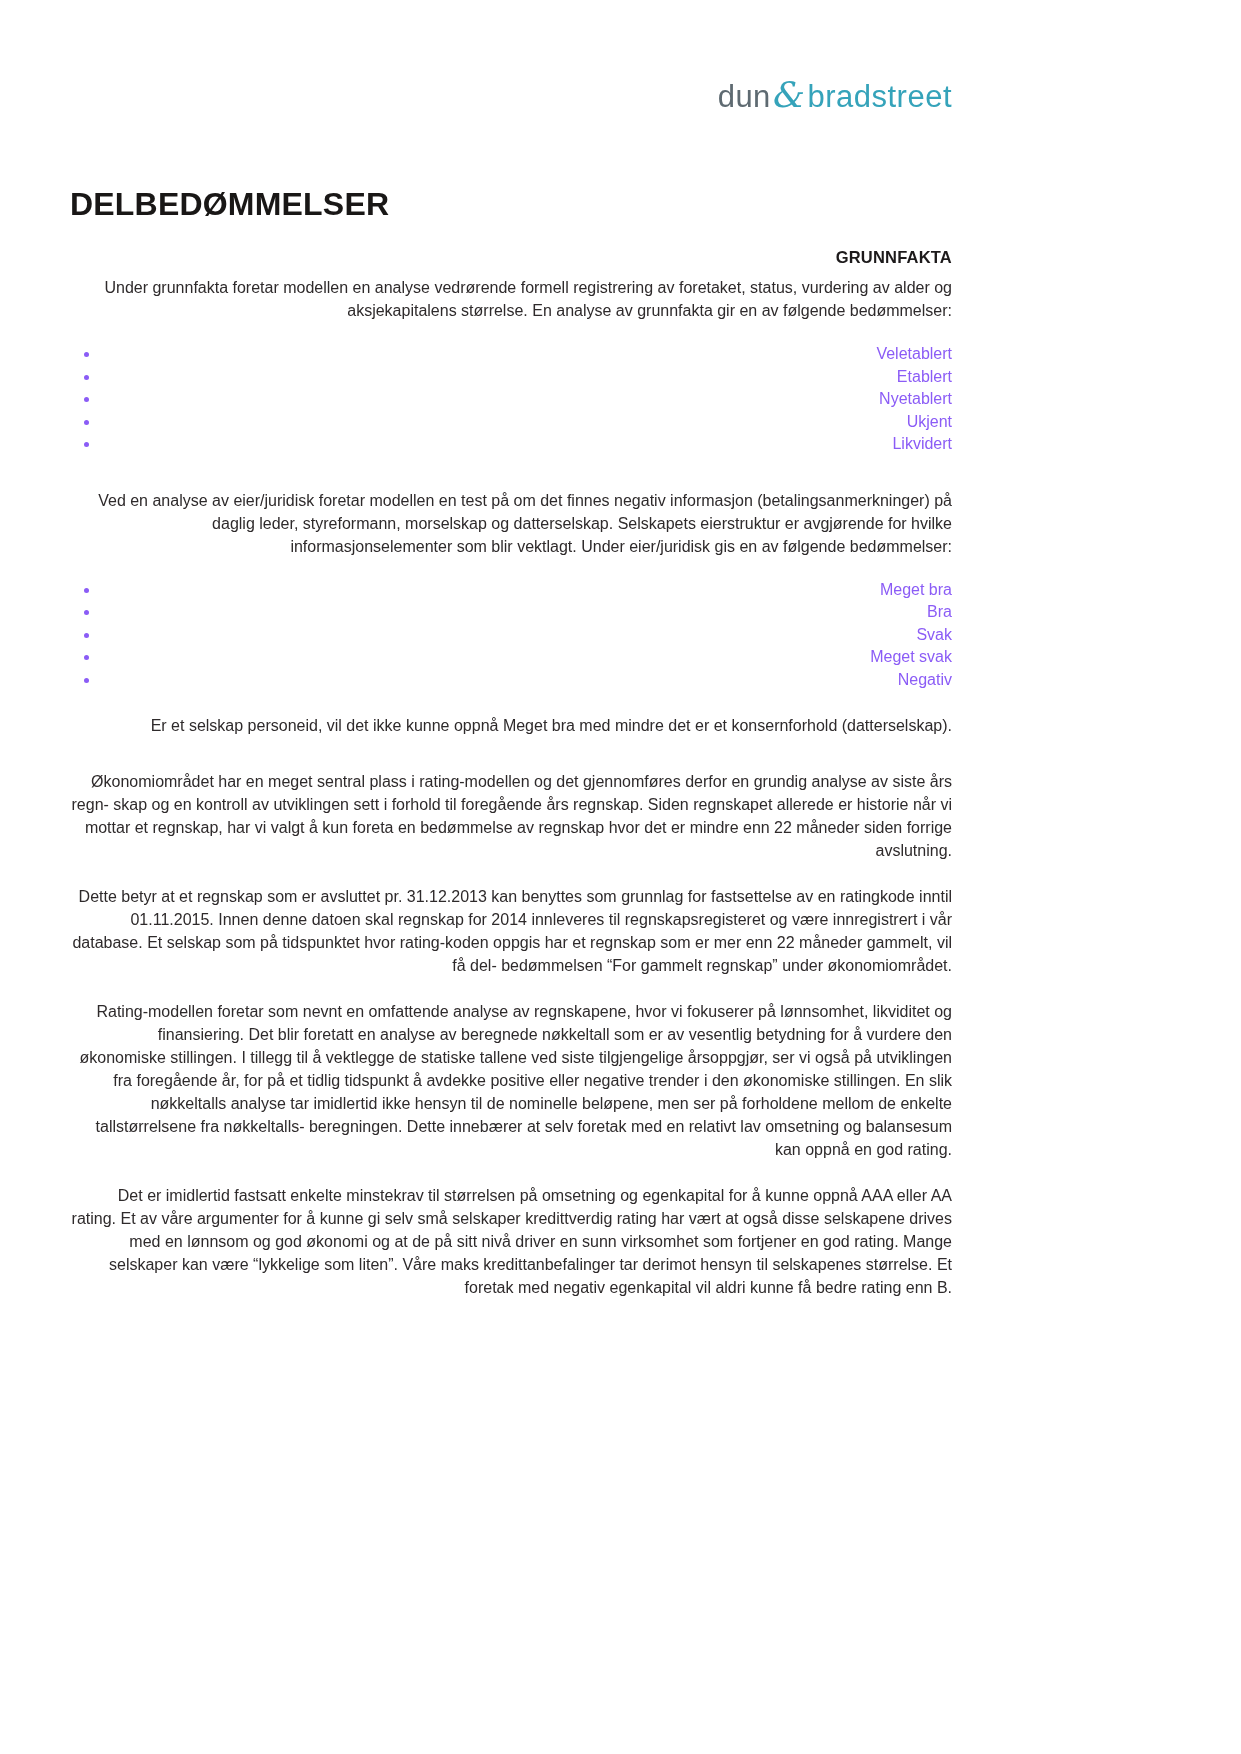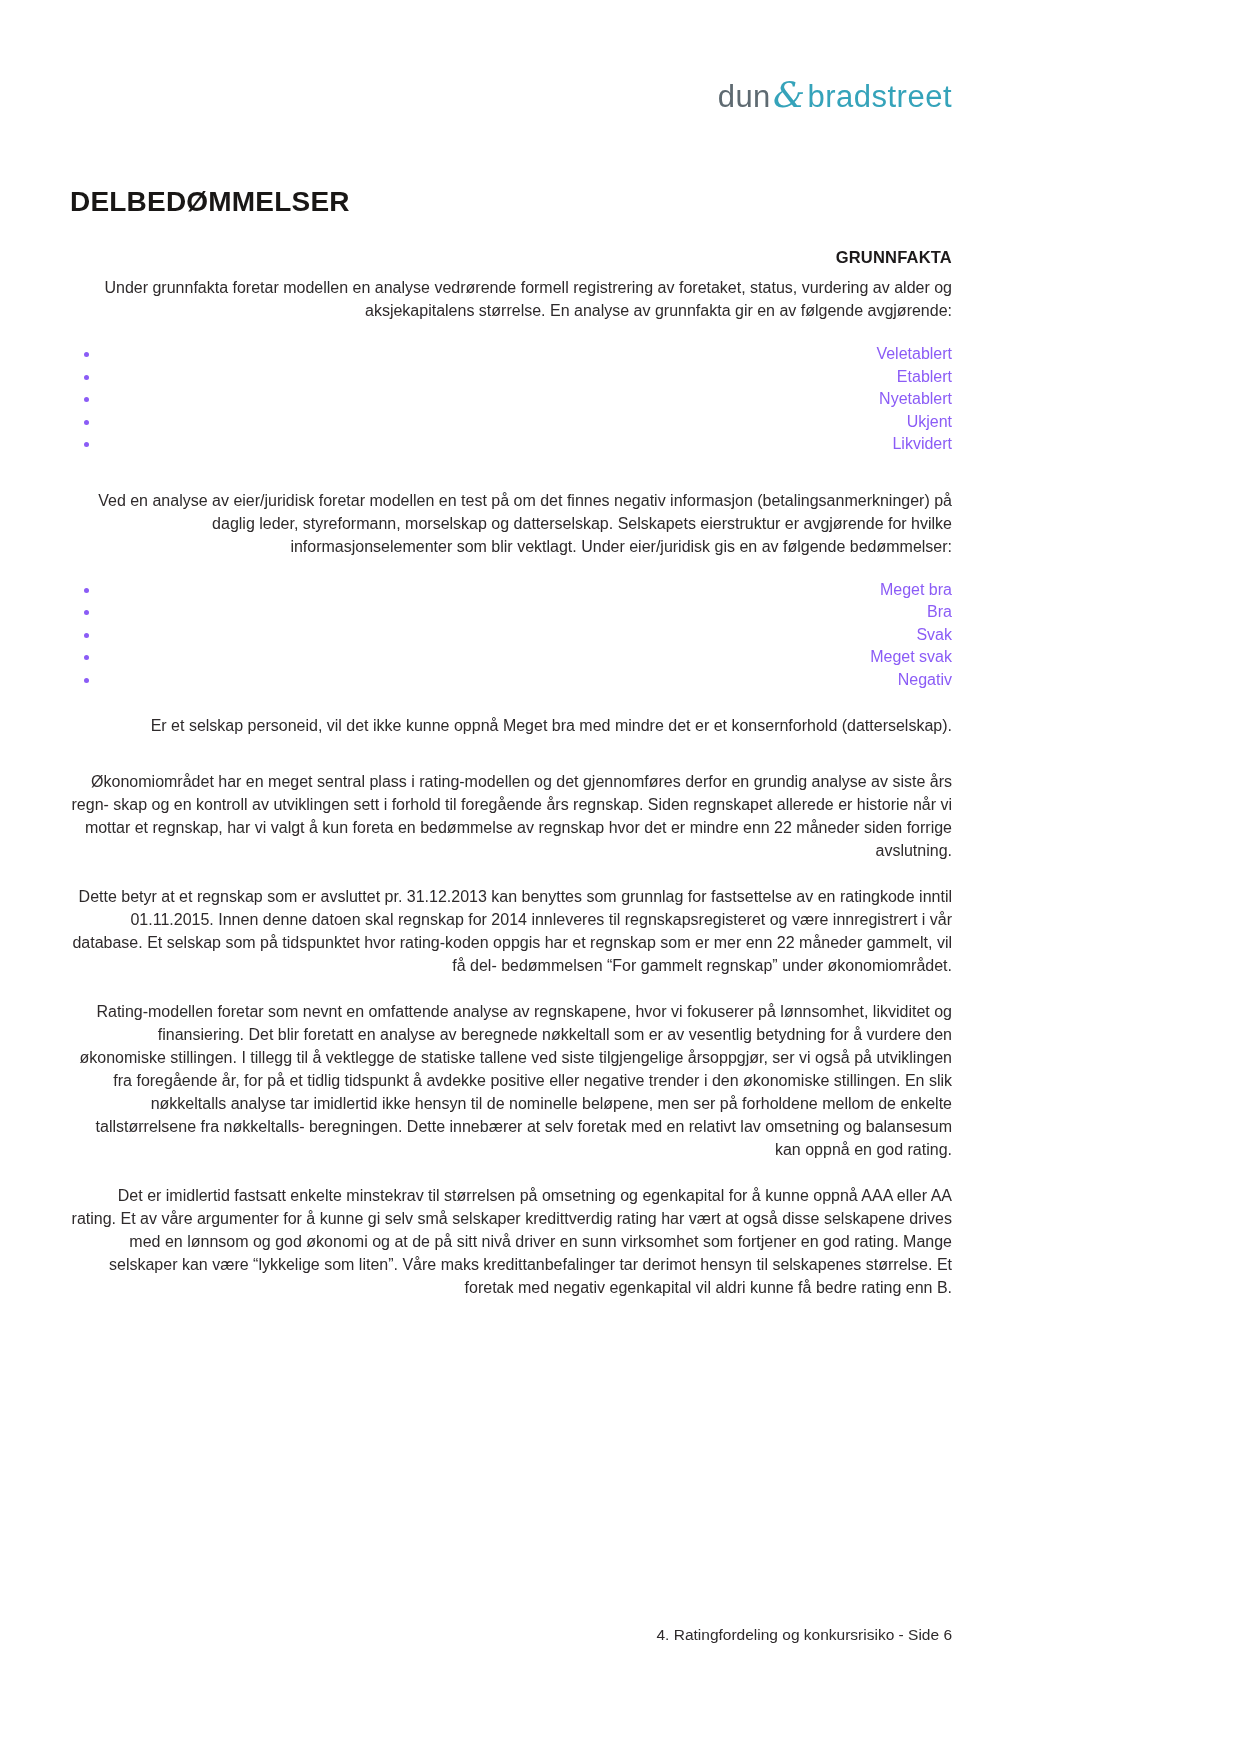--- a/index.html
+++ b/index.html
@@ -40,21 +40,21 @@
     font-size: 36px;
     padding: 0 2px;
   }
   .logo .bradstreet { color: #35a3ba; }
 
   
   .page-title {
     position: absolute;
     top: 186px;
     left: 70px;
-    font-size: 28px;
+    font-size: 32px;
     font-weight: bold;
     letter-spacing: 0.2px;
     color: #191716;
   }
 
   
   .content {
     position: absolute;
     top: 246px;
     left: 70px;
@@ -107,21 +107,21 @@
   <div class="logo">
     <span class="dun">dun</span><span class="amp">&amp;</span><span class="bradstreet">bradstreet</span>
   </div>
 
   <h1 class="page-title">DELBEDØMMELSER</h1>
 
   <div class="content">
 
     <div class="section">
       <h2 class="section-heading">GRUNNFAKTA</h2>
-      <p class="para">Under grunnfakta foretar modellen en analyse vedrørende formell registrering av foretaket, status, vurdering av alder og aksjekapitalens størrelse. En analyse av grunnfakta gir en av følgende avgjørende:</p>
+      <p class="para">Under grunnfakta foretar modellen en analyse vedrørende formell registrering av foretaket, status, vurdering av alder og aksjekapitalens størrelse. En analyse av grunnfakta gir en av følgende bedømmelser:</p>
       <ul class="bullets">
         <li>Veletablert</li>
         <li>Etablert</li>
         <li>Nyetablert</li>
         <li>Ukjent</li>
         <li>Likvidert</li>
       </ul>
     </div>
 
     <div class="section">
@@ -138,15 +138,14 @@
 
     <div class="section">
       <p class="para">Økonomiområdet har en meget sentral plass i rating-modellen og det gjennomføres derfor en grundig analyse av siste års regn- skap og en kontroll av utviklingen sett i forhold til foregående års regnskap. Siden regnskapet allerede er historie når vi mottar et regnskap, har vi valgt å kun foreta en bedømmelse av regnskap hvor det er mindre enn 22 måneder siden forrige avslutning.</p>
       <p class="para">Dette betyr at et regnskap som er avsluttet pr. 31.12.2013 kan benyttes som grunnlag for fastsettelse av en ratingkode inntil 01.11.2015. Innen denne datoen skal regnskap for 2014 innleveres til regnskapsregisteret og være innregistrert i vår database. Et selskap som på tidspunktet hvor rating-koden oppgis har et regnskap som er mer enn 22 måneder gammelt, vil få del- bedømmelsen “For gammelt regnskap” under økonomiområdet.</p>
       <p class="para">Rating-modellen foretar som nevnt en omfattende analyse av regnskapene, hvor vi fokuserer på lønnsomhet, likviditet og finansiering. Det blir foretatt en analyse av beregnede nøkkeltall som er av vesentlig betydning for å vurdere den økonomiske stillingen. I tillegg til å vektlegge de statiske tallene ved siste tilgjengelige årsoppgjør, ser vi også på utviklingen fra foregående år, for på et tidlig tidspunkt å avdekke positive eller negative trender i den økonomiske stillingen. En slik nøkkeltalls analyse tar imidlertid ikke hensyn til de nominelle beløpene, men ser på forholdene mellom de enkelte tallstørrelsene fra nøkkeltalls- beregningen. Dette innebærer at selv foretak med en relativt lav omsetning og balansesum kan oppnå en god rating.</p>
       <p class="para">Det er imidlertid fastsatt enkelte minstekrav til størrelsen på omsetning og egenkapital for å kunne oppnå AAA eller AA rating. Et av våre argumenter for å kunne gi selv små selskaper kredittverdig rating har vært at også disse selskapene drives med en lønnsom og god økonomi og at de på sitt nivå driver en sunn virksomhet som fortjener en god rating. Mange selskaper kan være “lykkelige som liten”. Våre maks kredittanbefalinger tar derimot hensyn til selskapenes størrelse. Et foretak med negativ egenkapital vil aldri kunne få bedre rating enn B.</p>
     </div>
 
   </div>
 
-  <div class="page-footer">4. Ratingfordeling og konkursrisiko - Side 6</div>
 
 </div>
 
 </body></html>

